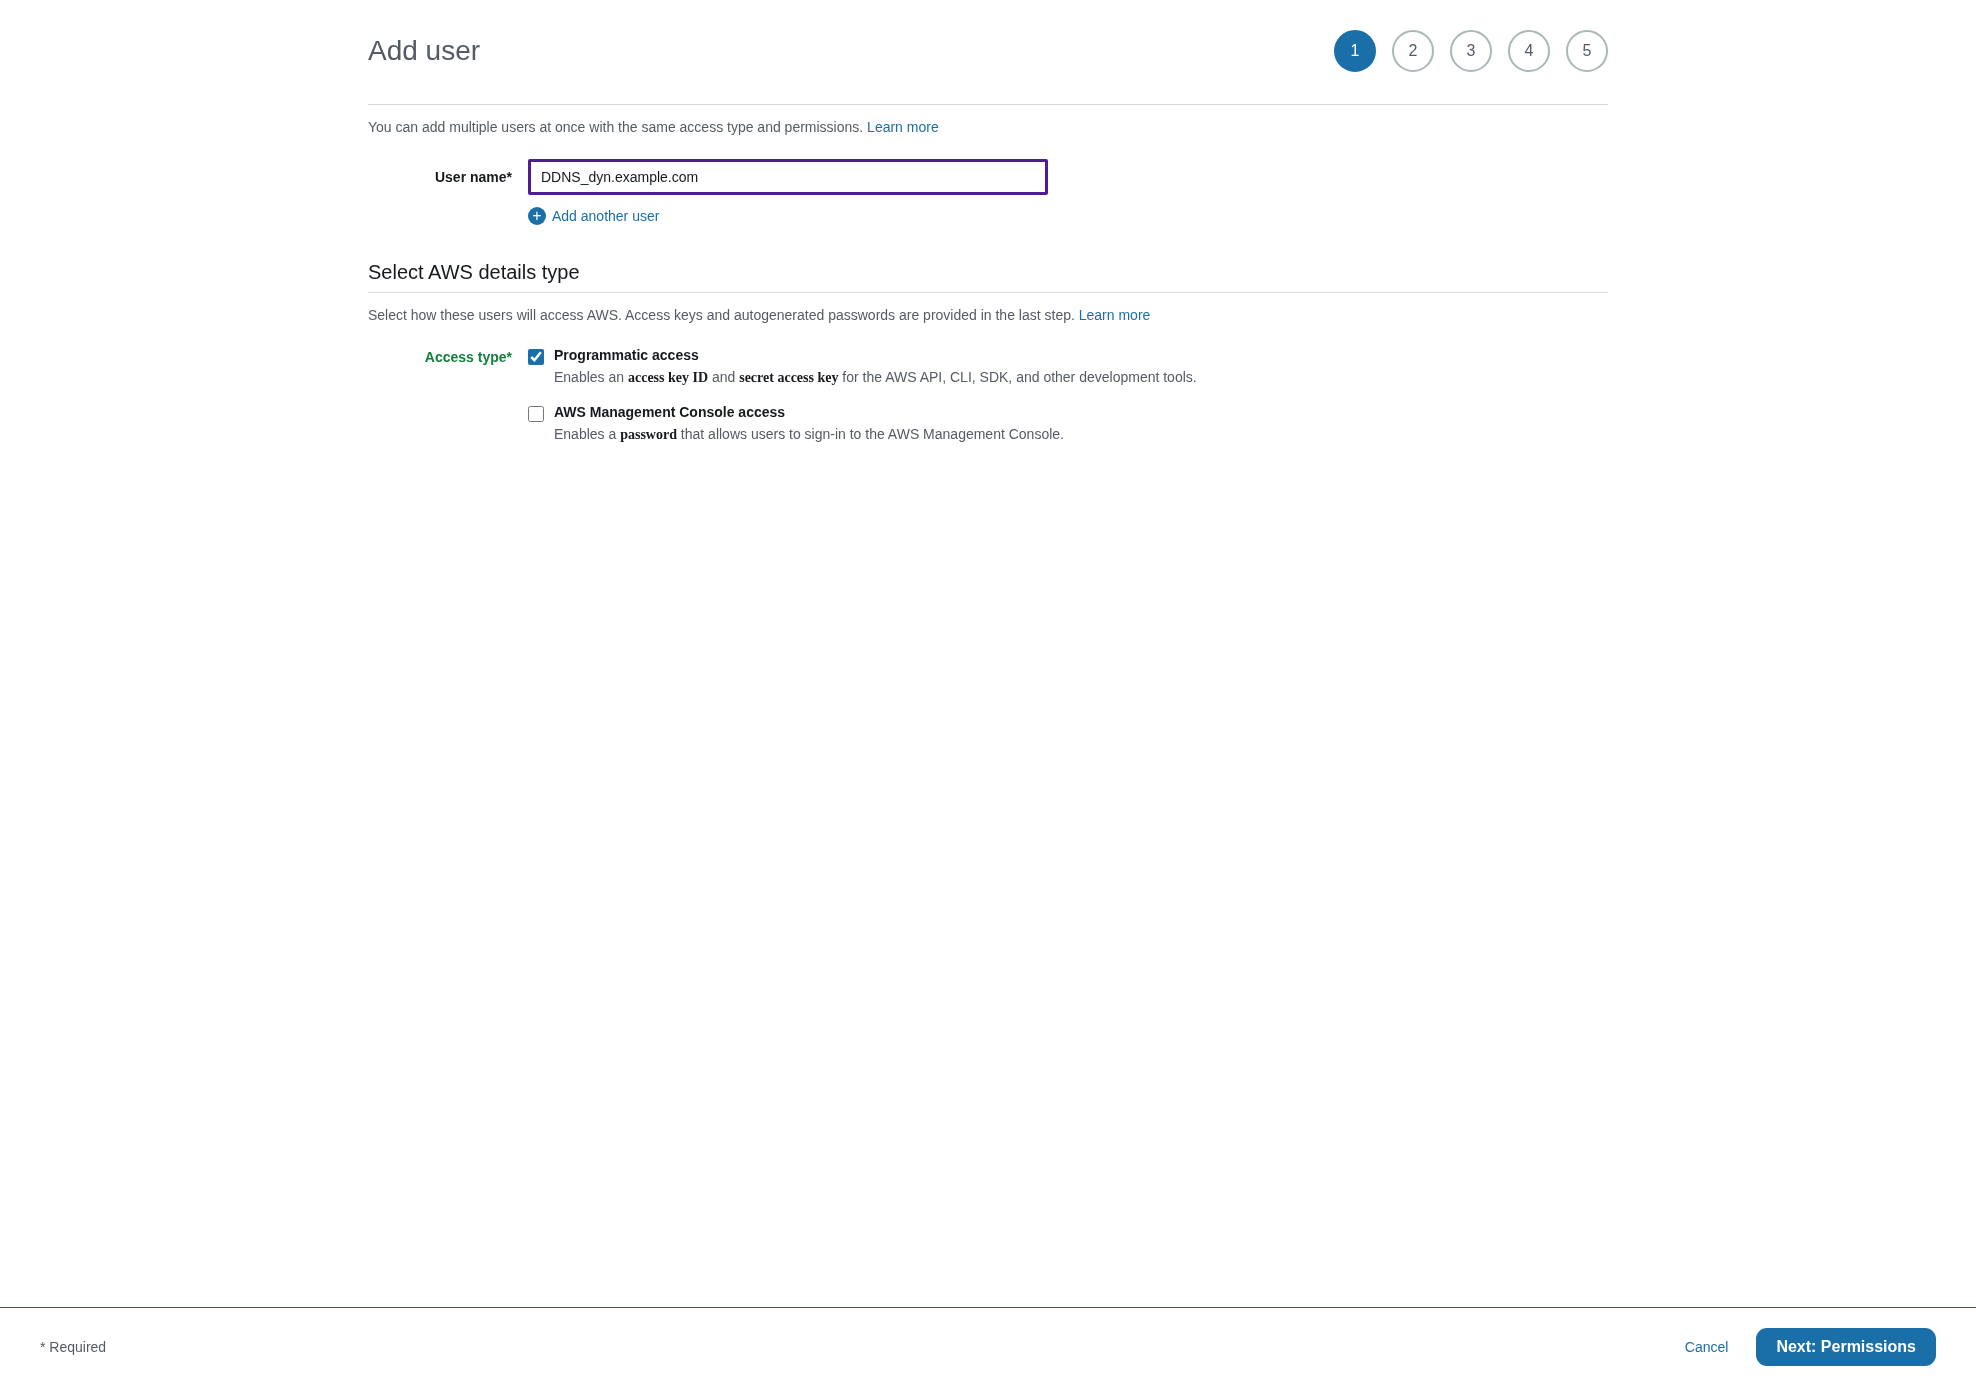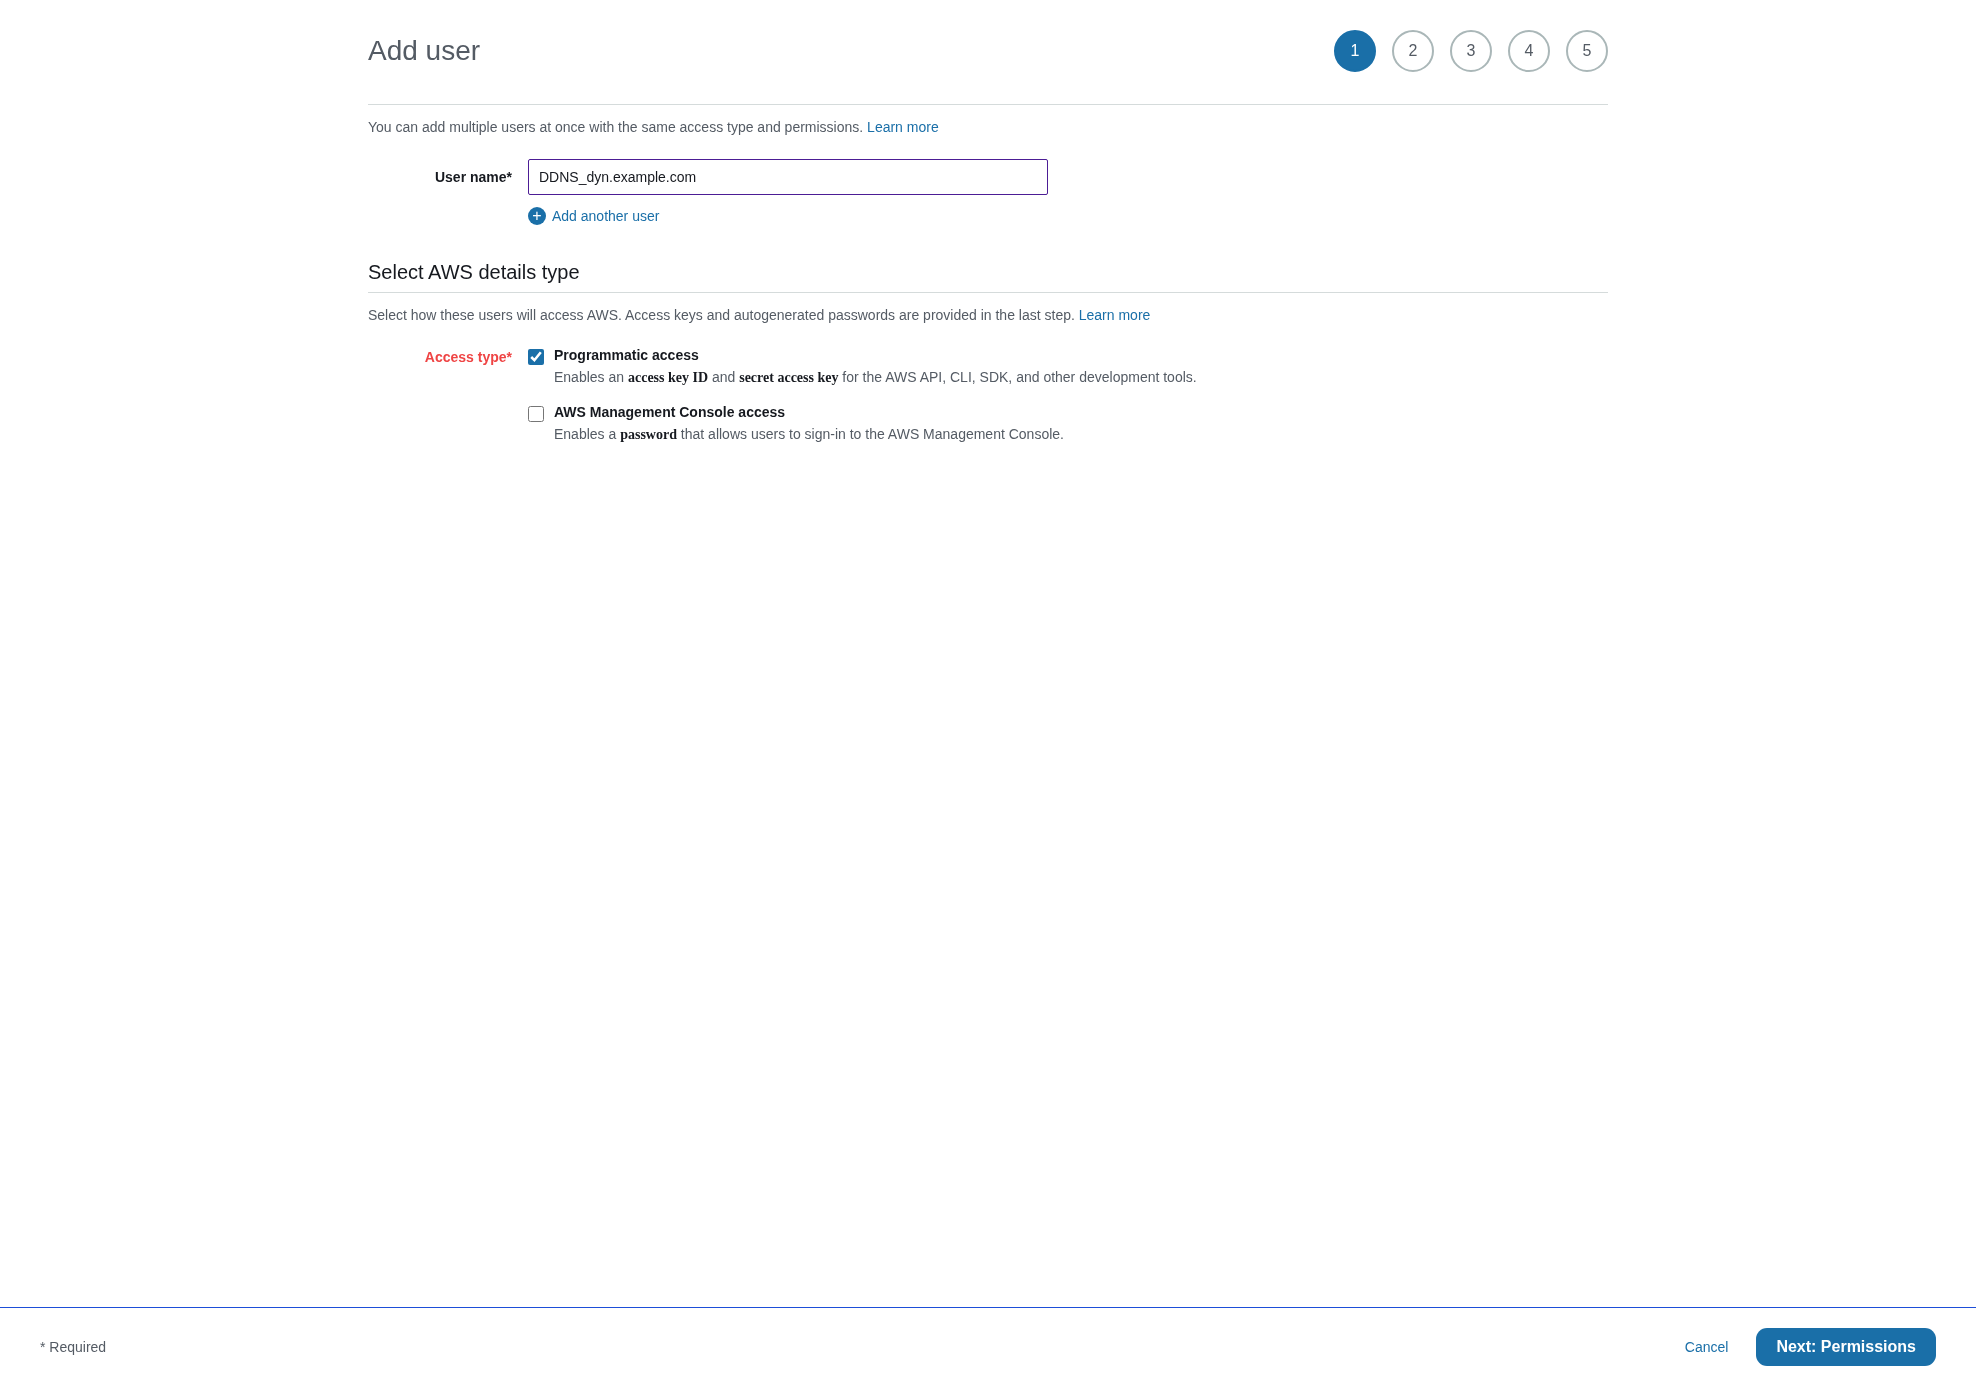--- a/index.html
+++ b/index.html
@@ -114,21 +114,21 @@
       color: #16191f;
       flex-shrink: 0;
       margin-left: -140px;
     }
 
     .form-input {
       width: 520px;
       height: 36px;
       padding: 6px 10px;
       font-size: 14px;
-      border: 1px solid #4c1d95;
+      border: 3px solid #4c1d95;
       border-radius: 2px;
       color: #16191f;
       outline: none;
     }
 
     .add-another-user-row {
       padding-left: 160px;
       margin-top: 10px;
     }
 
@@ -166,21 +166,21 @@
       padding-left: 160px;
       margin-bottom: 20px;
     }
 
     .access-type-label-col {
       width: 140px;
       text-align: right;
       padding-right: 16px;
       font-weight: 700;
       font-size: 14px;
-      color: #ef4444;
+      color: #15803d;
       flex-shrink: 0;
       margin-left: -140px;
       padding-top: 2px;
     }
 
     .access-type-options {
       display: flex;
       flex-direction: column;
       gap: 16px;
     }

